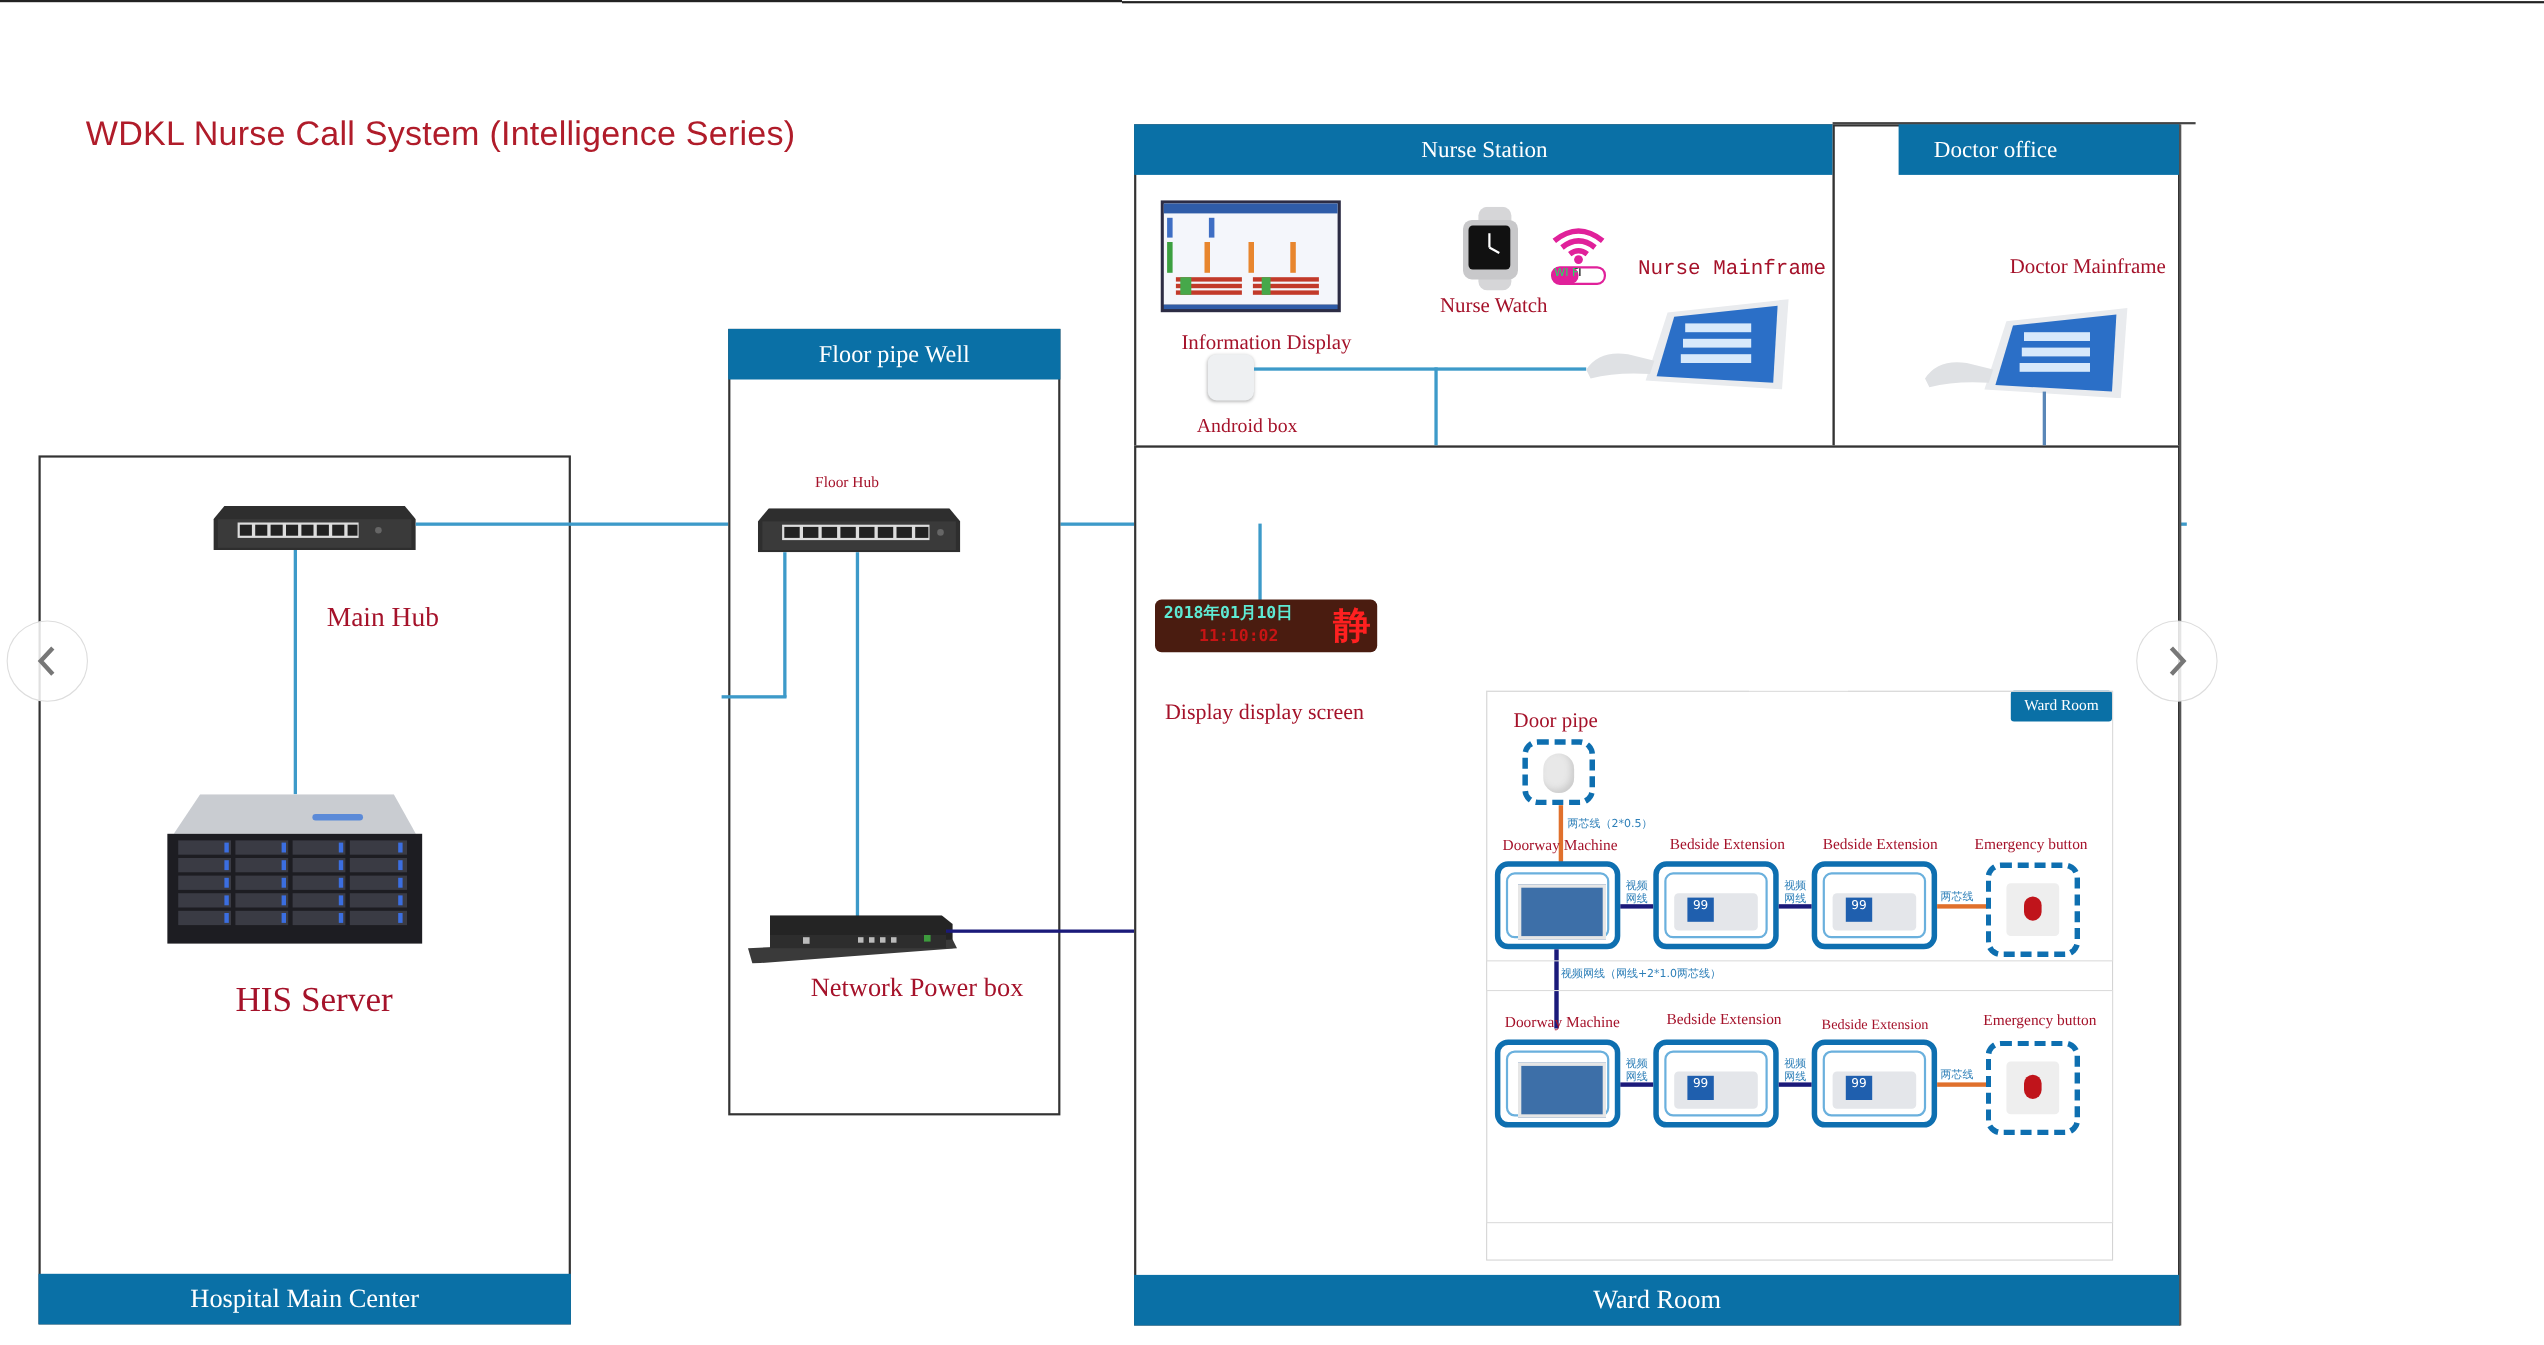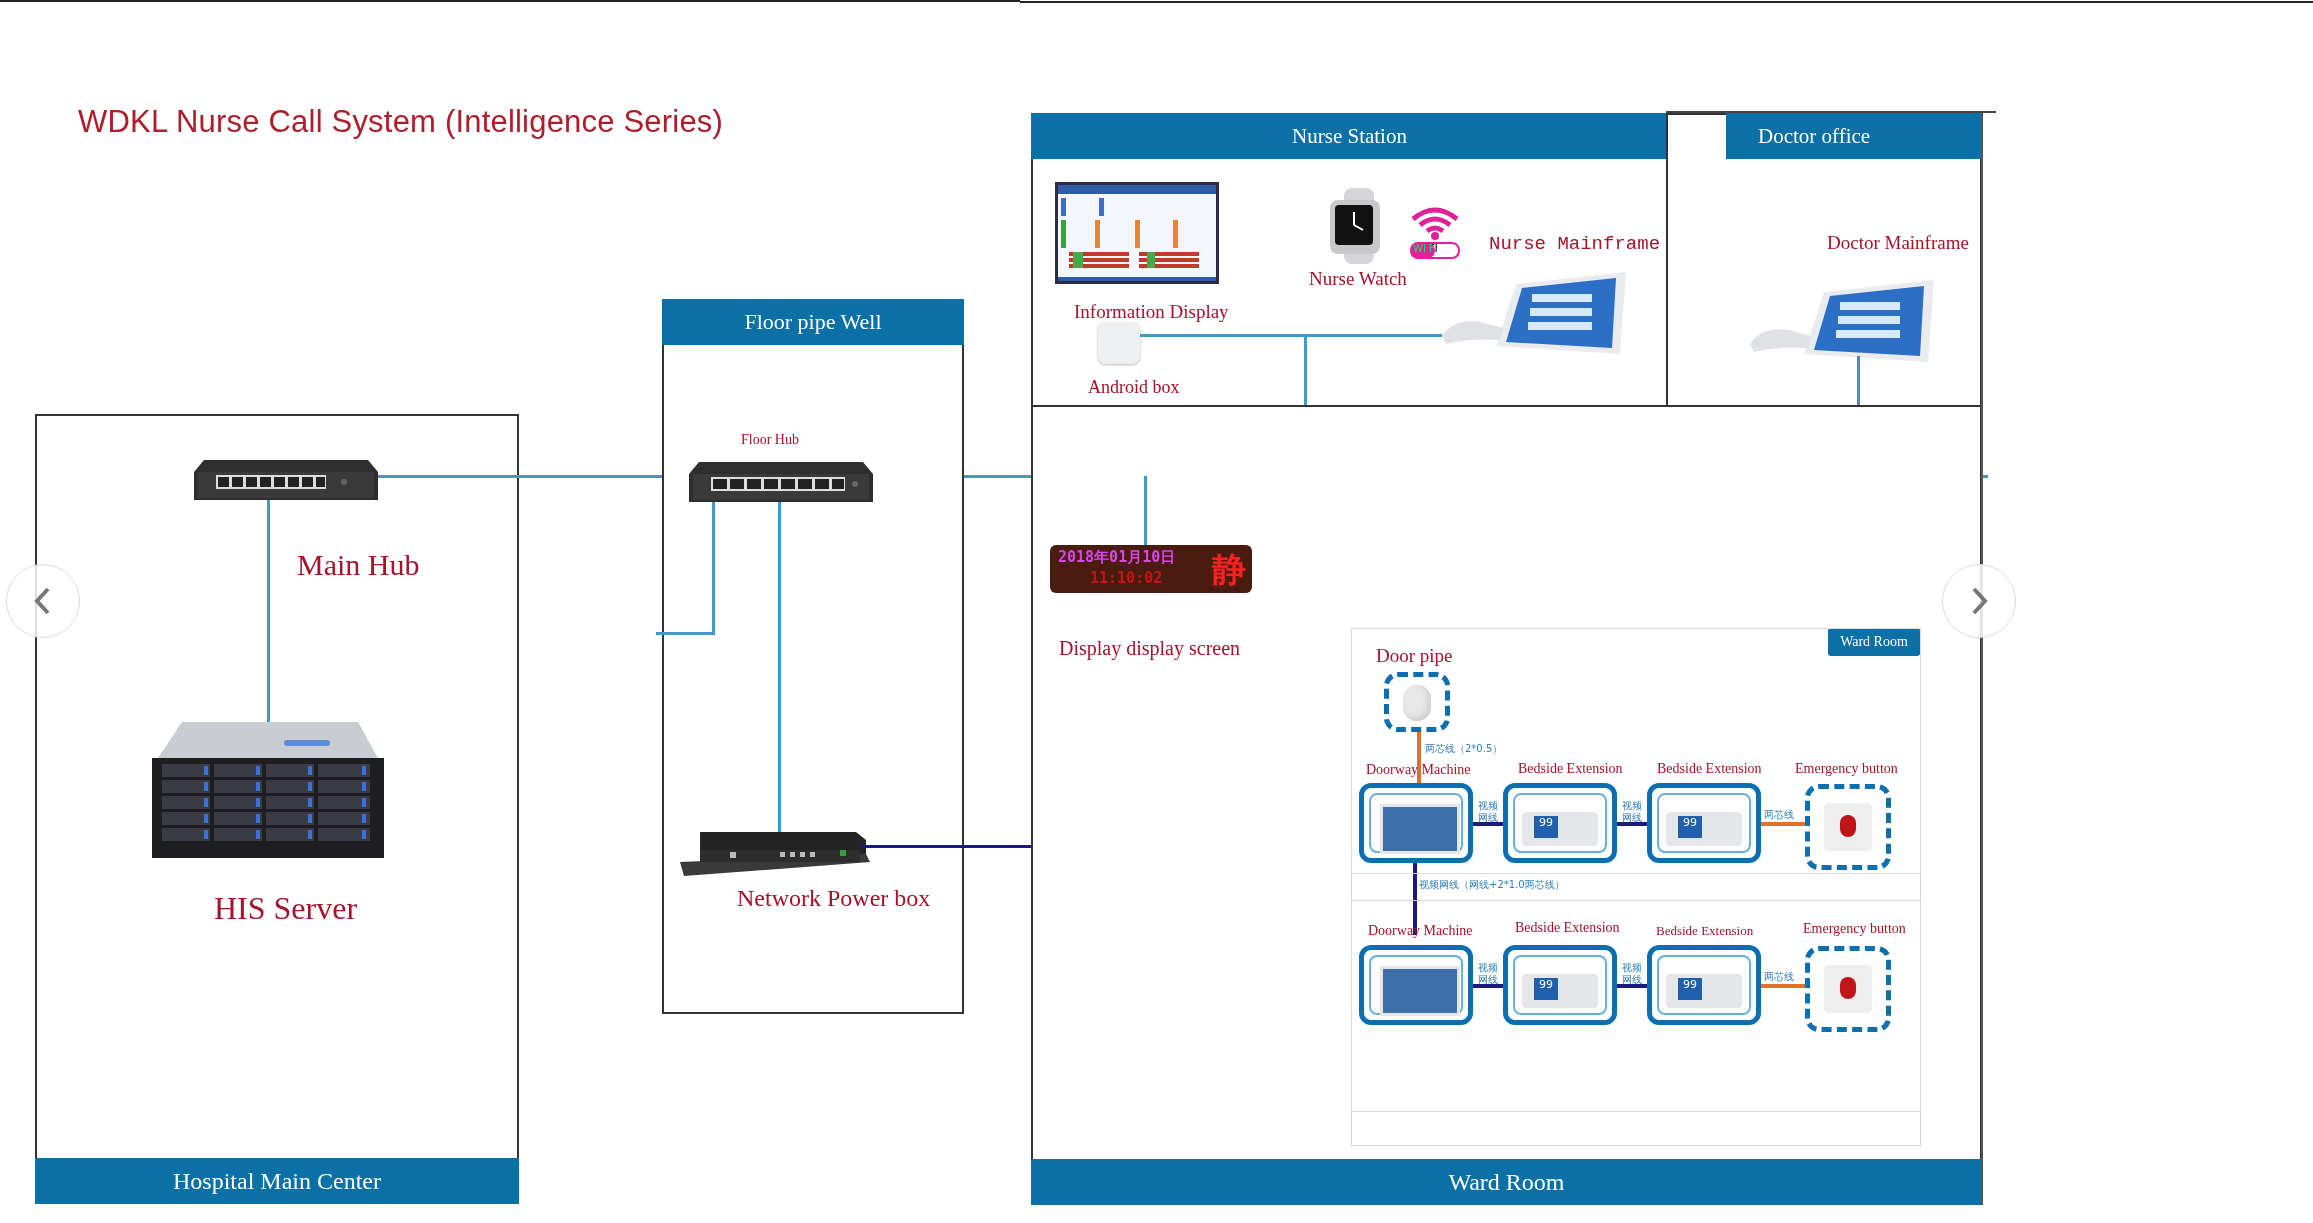--- a/index.html
+++ b/index.html
@@ -45,21 +45,21 @@
         <rect x="66" y="17" width="11" height="10"></rect>
       <rect x="80" y="17" width="11" height="10"></rect>
         <rect x="94" y="17" width="11" height="10"></rect>
         <rect x="108" y="17" width="11" height="10"></rect>
         <rect x="122" y="17" width="9" height="10"></rect>
     </g>
     <circle cx="150" cy="22" r="3" fill="#666"></circle>
   </svg>
 </div>
 <div class="wire" style="left:267px;top:500px;width:3px;height:222px;"></div>
-<div class="lbl" style="left:297px;top:548px;font-size:30px;">Main Hub</div>
+<div class="lbl" style="left:297px;top:548px;font-size:25px;">Main Hub</div>
 
 <div class="abs" style="left:152px;top:722px;width:232px;height:136px;">
   <svg width="232" height="136" viewBox="0 0 232 136">
     <polygon points="30,0 206,0 226,36 6,36" fill="#c9ccd1"></polygon>
     <rect x="132" y="18" width="46" height="6" rx="3" fill="#5b8ad8"></rect>
     <rect x="0" y="36" width="232" height="100" fill="#1d1d22"></rect>
     <g fill="#3a3b44">
       <rect x="10" y="42" width="48" height="13"></rect>
         <rect x="62" y="42" width="48" height="13"></rect>
         <rect x="114" y="42" width="48" height="13"></rect>
@@ -245,21 +245,21 @@
     <path d="M2 68 Q14 50 40 54 L64 60 L60 72 Q30 70 6 76 Z" fill="#dfe1e4"></path>
   </svg>
 </div>
 <div class="wire" style="left:1857px;top:356px;width:3px;height:120px;background:#5a87b8;"></div>
 
 <div class="box" style="left:1031px;top:405px;width:951px;height:800px;border-top:2px solid #333;"></div>
 <div class="bar" style="left:1031px;top:1159px;width:951px;height:46px;font-size:24px;line-height:46px;">Ward Room</div>
 
 <div class="wire" style="left:1144px;top:476px;width:3px;height:70px;"></div>
 <div class="abs" style="left:1050px;top:545px;width:202px;height:48px;background:#4a1c10;border-radius:6px;">
-  <div class="abs" style="left:8px;top:3px;color:#d946ef;font-size:15px;font-family:'DejaVu Sans Mono',monospace;font-weight:bold;">2018年01月10日</div>
+  <div class="abs" style="left:8px;top:3px;color:#5eead4;font-size:15px;font-family:'DejaVu Sans Mono',monospace;font-weight:bold;">2018年01月10日</div>
   <div class="abs" style="left:40px;top:24px;color:#c61414;font-size:15px;font-family:'DejaVu Sans Mono',monospace;font-weight:bold;">11:10:02</div>
   <div class="abs" style="left:162px;top:4px;color:#ff2020;font-size:34px;font-weight:bold;font-family:'DejaVu Sans',sans-serif;line-height:40px;">静</div>
 </div>
 <div class="lbl" style="left:1059px;top:637px;font-size:20px;">Display display screen</div>
 
 <div class="sub" style="left:1351px;top:628px;width:570px;height:518px;border-color:#d4d4d4;"></div>
 <div class="abs" style="left:1590px;top:620px;width:90px;height:12px;background:#fff;"></div>
 <div class="bar" style="left:1828px;top:628px;width:92px;height:28px;font-size:14px;line-height:28px;border-radius:3px;">Ward Room</div>
 
 <div class="lbl" style="left:1376px;top:645px;font-size:19px;">Door pipe</div>

